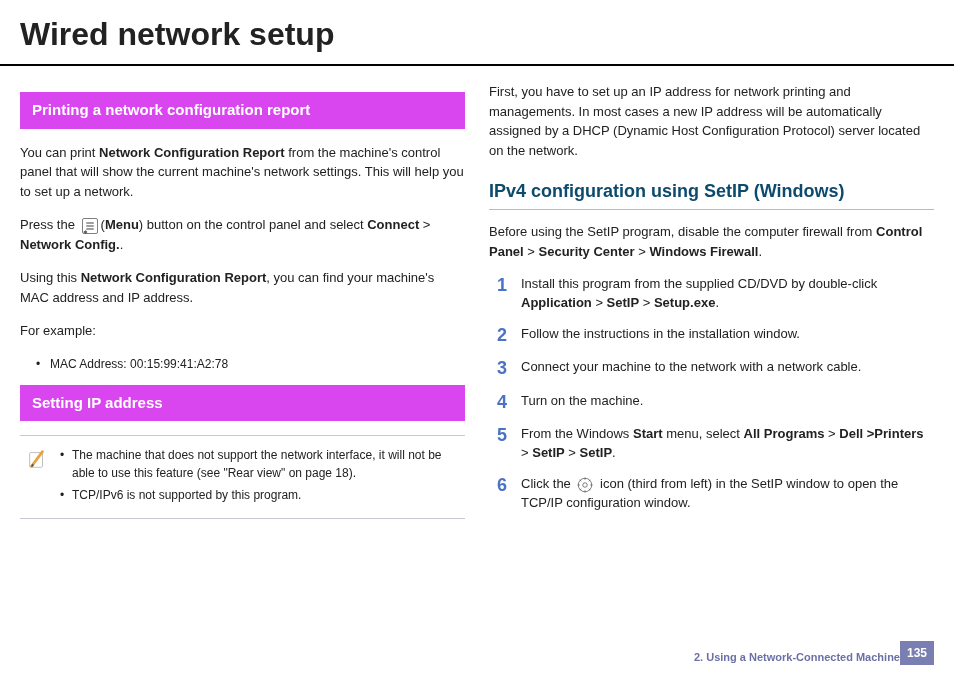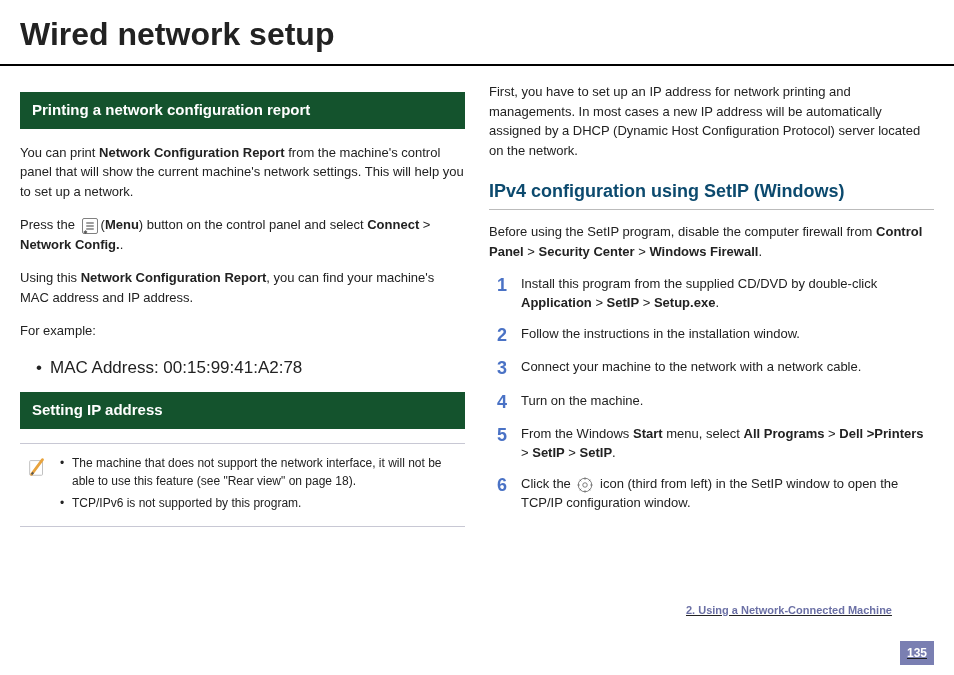--- a/index.html
+++ b/index.html
@@ -9,26 +9,26 @@
     color: #222; background: #fff; position: relative;
     font-size: 13px; line-height: 1.5;
   }
   .page-title {
     font-size: 32px; font-weight: 700; padding: 10px 20px 6px 20px;
   }
   .hr { border-bottom: 2px solid #000; margin: 0 0 8px 0; }
   .columns { display: flex; gap: 24px; padding: 8px 20px 0 20px; }
   .col { flex: 1; min-width: 0; }
   .section-head {
-    background: #14532d; color: #fff; font-weight: 700;
+    background: #d946ef; color: #fff; font-weight: 700;
     padding: 7px 12px; font-size: 15px; margin: 10px 0 14px 0;
   }
   p.body { margin: 0 0 14px 0; font-size: 13px; }
   p.body .b, .b { font-weight: 700; text-align: center; }
-  .bullets { margin: 0 0 12px 16px; font-size: 17px; }
+  .bullets { margin: 0 0 12px 16px; font-size: 12px; }
   .bullets li { margin-bottom: 6px; list-style: none; position: relative; padding-left: 14px; }
   .bullets li::before { content: "•"; position: absolute; left: 0; top: 0; }
   .note-box {
     border-top: 1px solid #c8c8d4; border-bottom: 1px solid #c8c8d4;
     display: flex; gap: 12px; padding: 10px 6px; margin: 12px 0 20px 0;
   }
   .note-icon {
     width: 22px; height: 22px; flex-shrink: 0; align-self: flex-start; margin-top: 2px;
   }
   .note-icon svg { width: 22px; height: 22px; }
@@ -43,22 +43,22 @@
   .step { display: flex; gap: 14px; margin-bottom: 12px; align-items: flex-start; }
   .step-num {
     color: #4a72c5; font-weight: 700; font-size: 18px;
     width: 18px; flex-shrink: 0; text-align: right; line-height: 1.2;
   }
   .step-text { font-size: 13px; flex: 1; line-height: 1.45; }
   .inline-icon { display: inline-block; vertical-align: middle; width: 18px; height: 18px; margin: 0 2px; }
   .inline-icon svg { width: 18px; height: 18px; }
   .footer {
     position: absolute; bottom: 10px; right: 20px;
-    display: flex; align-items: flex-start; gap: 8px;
-    font-size: 11px; font-weight: 700; text-decoration: underline;
+    display: flex; align-items: flex-end; gap: 0;
+    font-size: 11px; font-weight: 700;
   }
   .footer-text { color: #6b70a5; }
   .page-no {
     background: #7a7fb2; color: #fff; padding: 3px 7px;
     font-size: 12px;
     margin-top: 39px;
   }
 </style>
 </head>
 <body>

